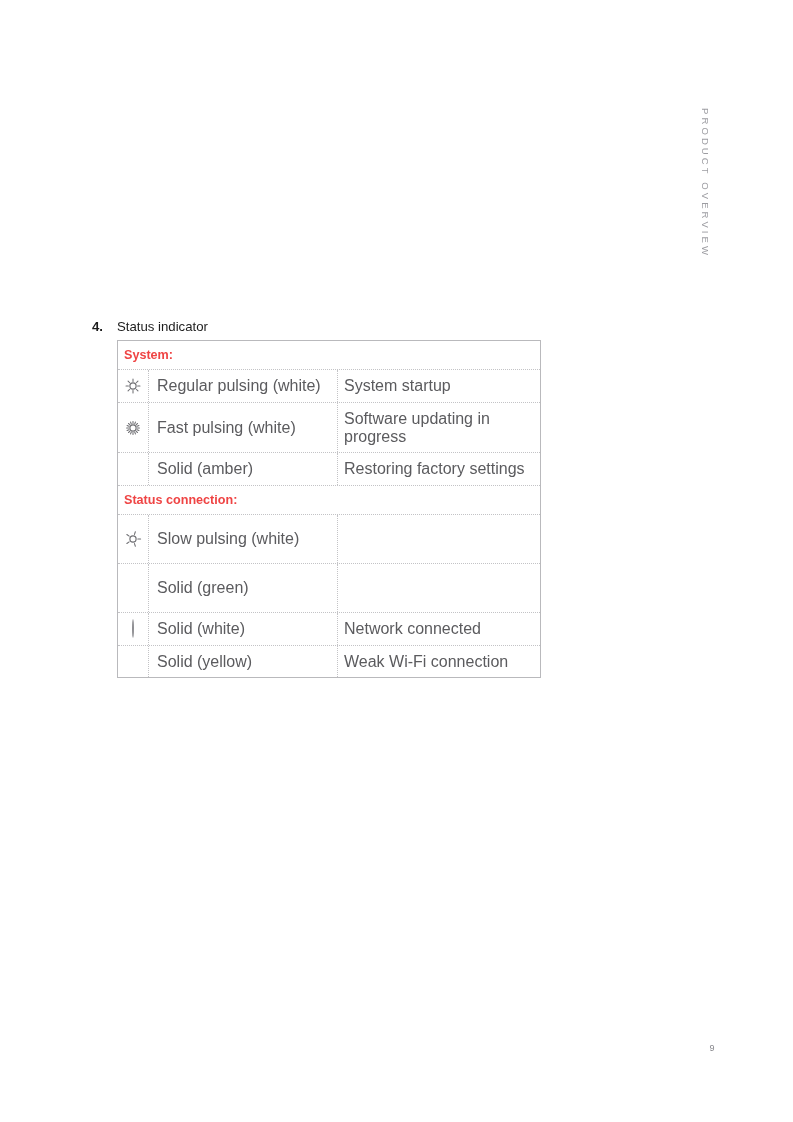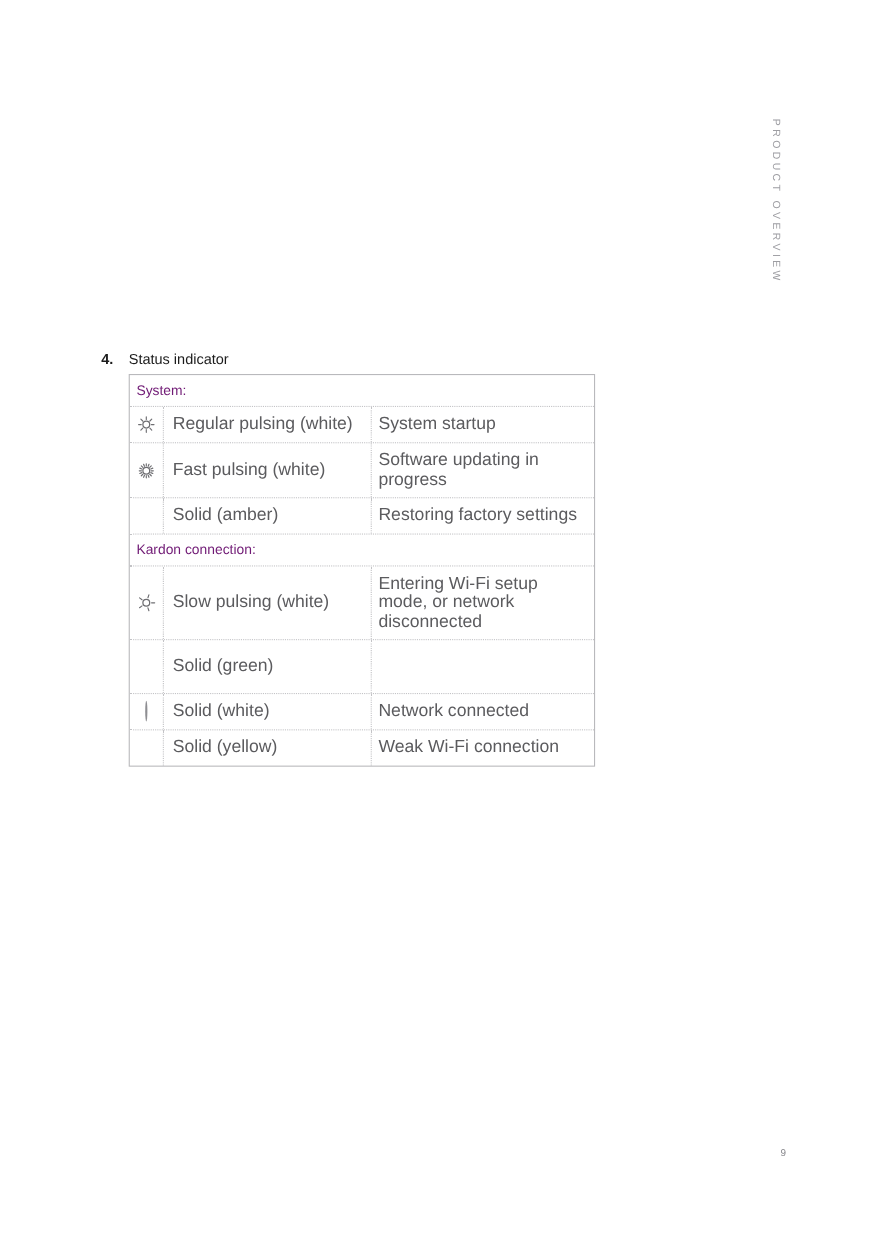--- a/index.html
+++ b/index.html
@@ -70,23 +70,23 @@
     display: flex;
     box-sizing: border-box;
     border-top: 1px dotted #c3c3c6;
   }
 
   .section-row {
     display: block;
     box-sizing: border-box;
     border-top: 1px dotted #c3c3c6;
     padding: 6px 0 6px 6px;
-    color: #701a75;
+    color: #ef4444;
     font-size: 12.6px;
-    font-weight: 400;
+    font-weight: 700;
     min-height: 24px;
     line-height: 16px;
   }
   .section-row.first { border-top: none; }
 
   .cell-icon {
     flex: 0 0 31px;
     width: 31px;
     box-sizing: border-box;
     border-right: 1px dotted #c3c3c6;
@@ -221,40 +221,37 @@
       <div class="cell-icon">
         <span><span class="dot-solid" style="background:#F59A11"></span></span>
       </div>
       <div class="cell-state">
         <span class="cell-text">Solid (amber)</span>
       </div>
       <div class="cell-desc">
         <span class="cell-text">Restoring factory settings</span>
       </div>
     </div>
-    <div class="section-row">Kardon connection:</div>
+    <div class="section-row">Status connection:</div>
     <div class="trow row-tall">
       <div class="cell-icon">
         <span>
           <svg class="led" width="18" height="18" viewBox="0 0 18 18">
             <circle cx="9" cy="9" r="3.1" fill="none" stroke="#6E6E72" stroke-width="1.15"></circle>
             <line x1="13.80" y1="9.00" x2="16.60" y2="9.00" stroke="#6E6E72" stroke-width="1.05" stroke-linecap="round"></line>
             <line x1="10.48" y1="13.57" x2="11.35" y2="16.23" stroke="#6E6E72" stroke-width="1.05" stroke-linecap="round"></line>
             <line x1="5.12" y1="11.82" x2="2.85" y2="13.47" stroke="#6E6E72" stroke-width="1.05" stroke-linecap="round"></line>
             <line x1="5.12" y1="6.18" x2="2.85" y2="4.53" stroke="#6E6E72" stroke-width="1.05" stroke-linecap="round"></line>
             <line x1="10.48" y1="4.43" x2="11.35" y2="1.77" stroke="#6E6E72" stroke-width="1.05" stroke-linecap="round"></line>
           </svg>
         </span>
       </div>
       <div class="cell-state">
         <span class="cell-text">Slow pulsing (white)</span>
       </div>
-      <div class="cell-desc">
-        <span class="cell-text">Entering Wi-Fi setup mode, or network disconnected</span>
-      </div>
     </div>
     <div class="trow row-tall">
       <div class="cell-icon">
         <span><span class="dot-solid" style="background:#4CA64C"></span></span>
       </div>
       <div class="cell-state">
         <span class="cell-text">Solid (green)</span>
       </div>
     </div>
     <div class="trow row-short">

